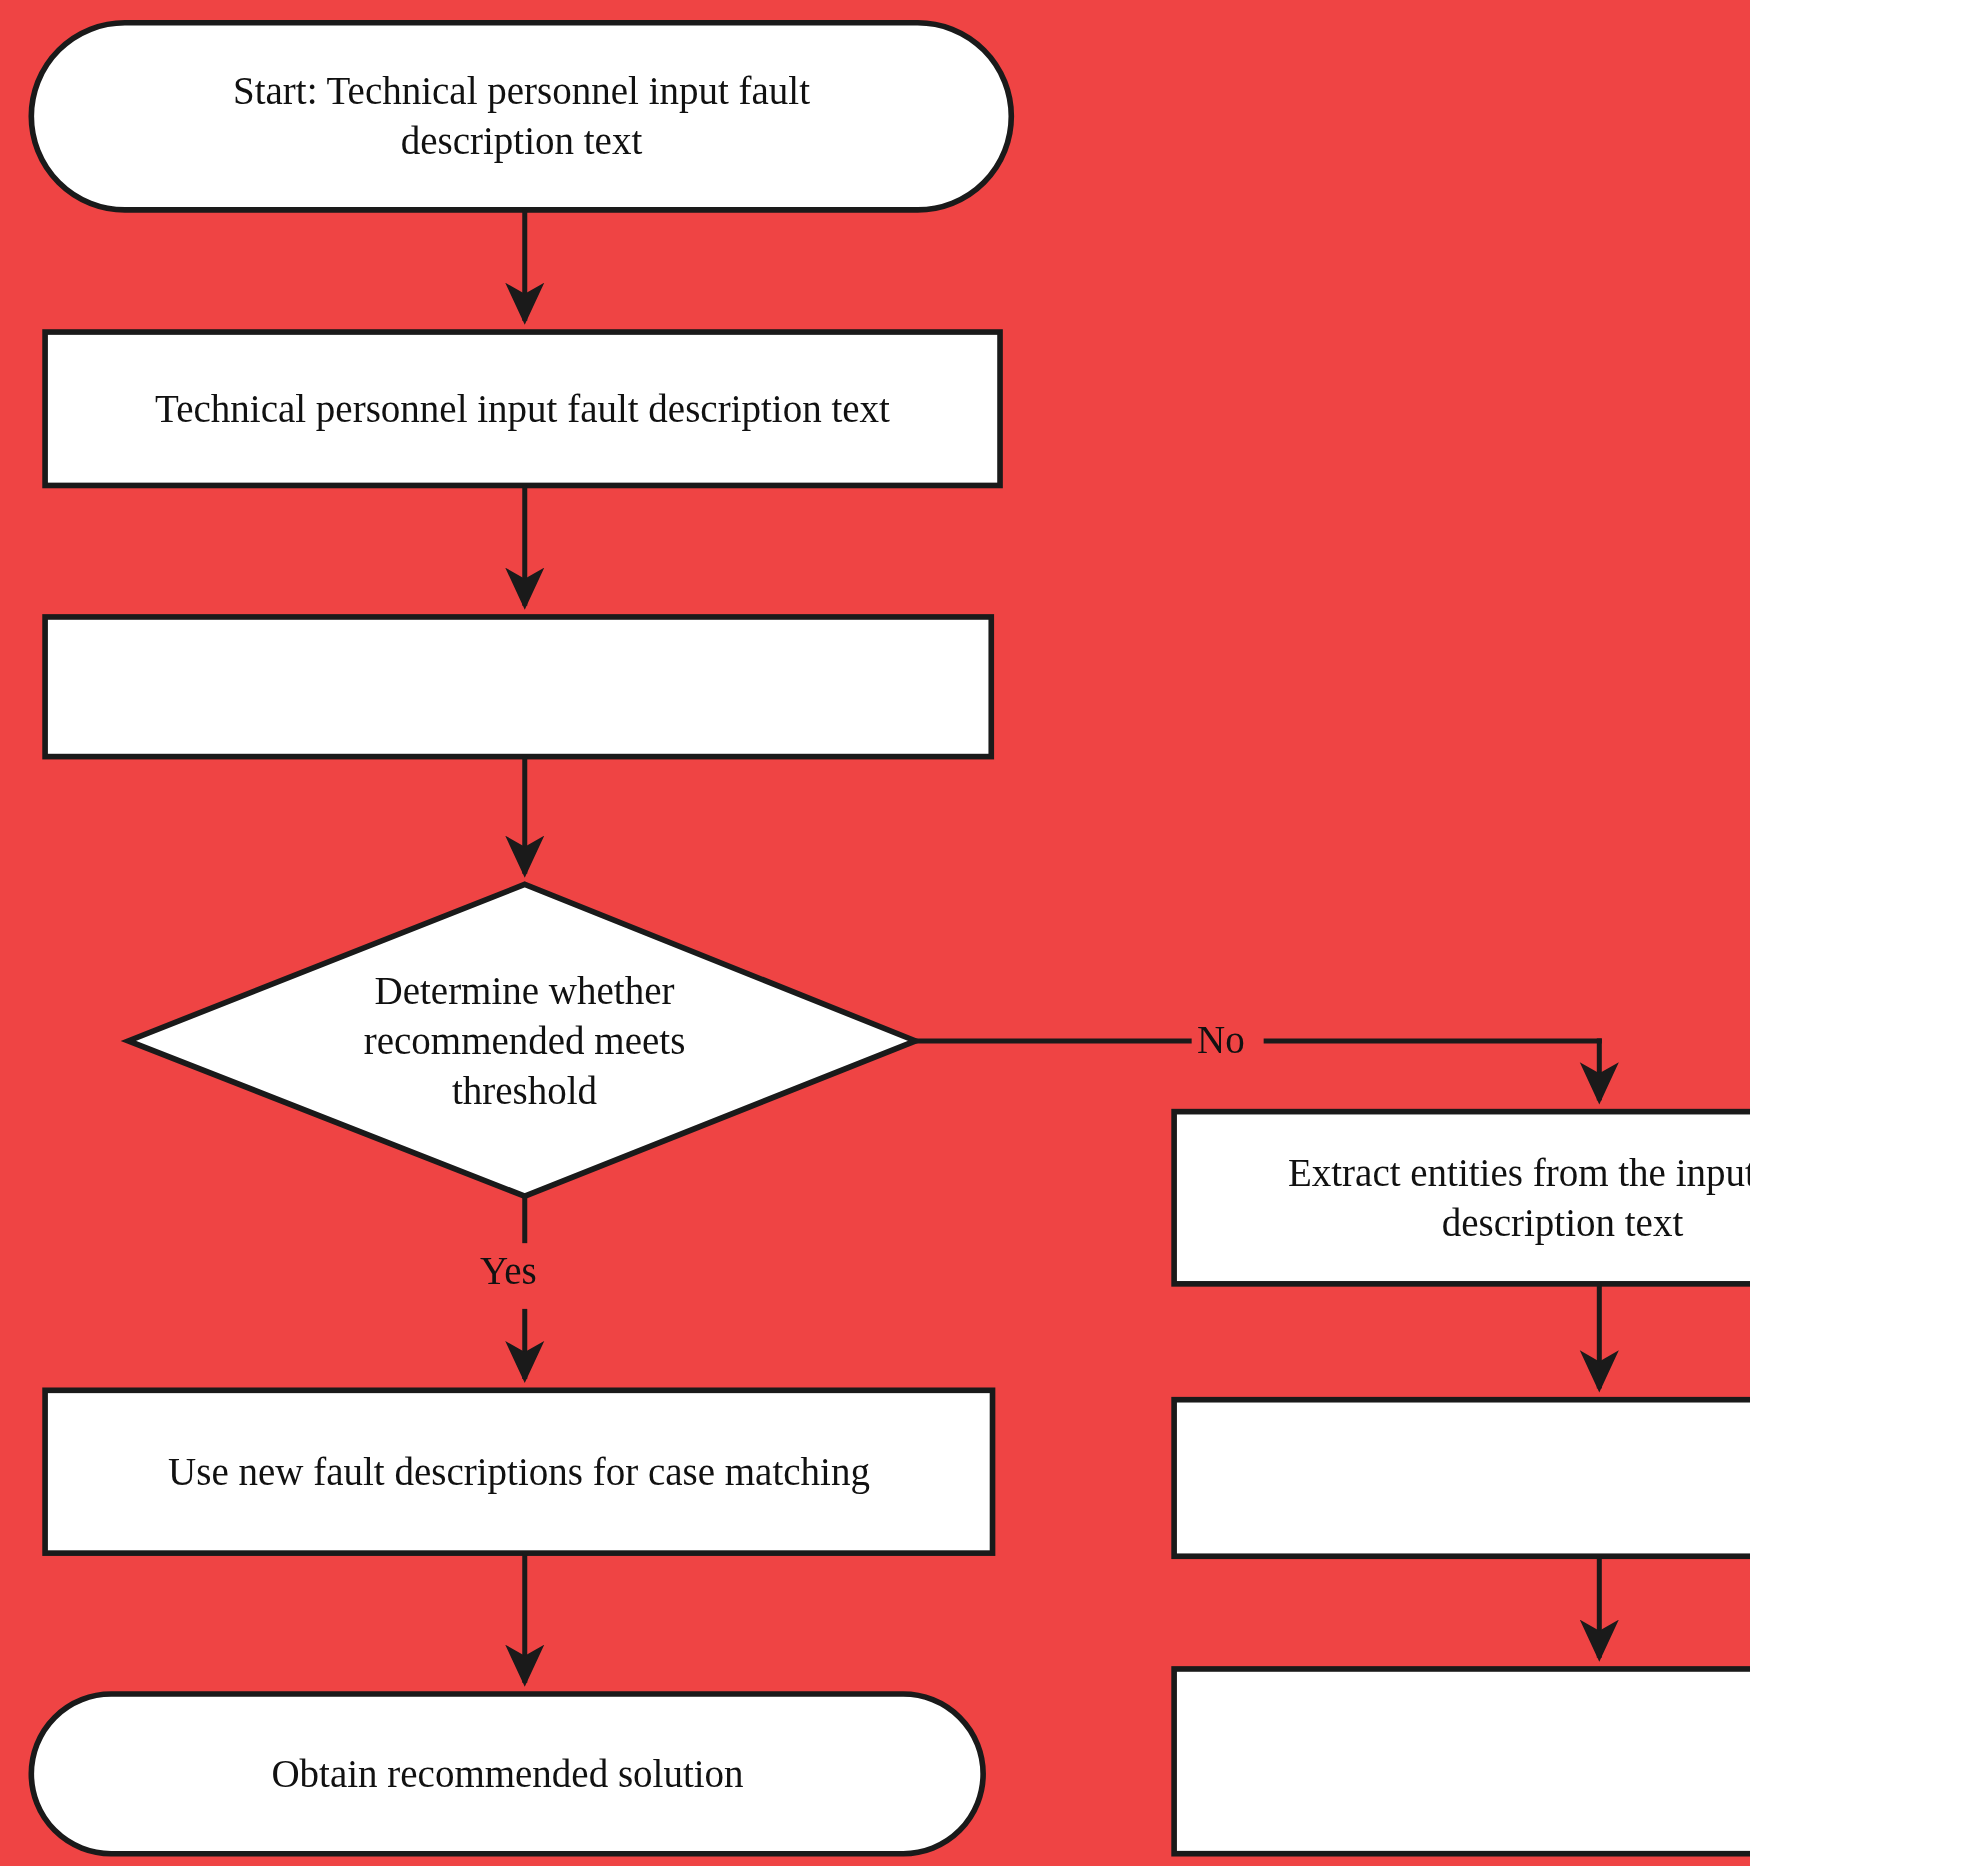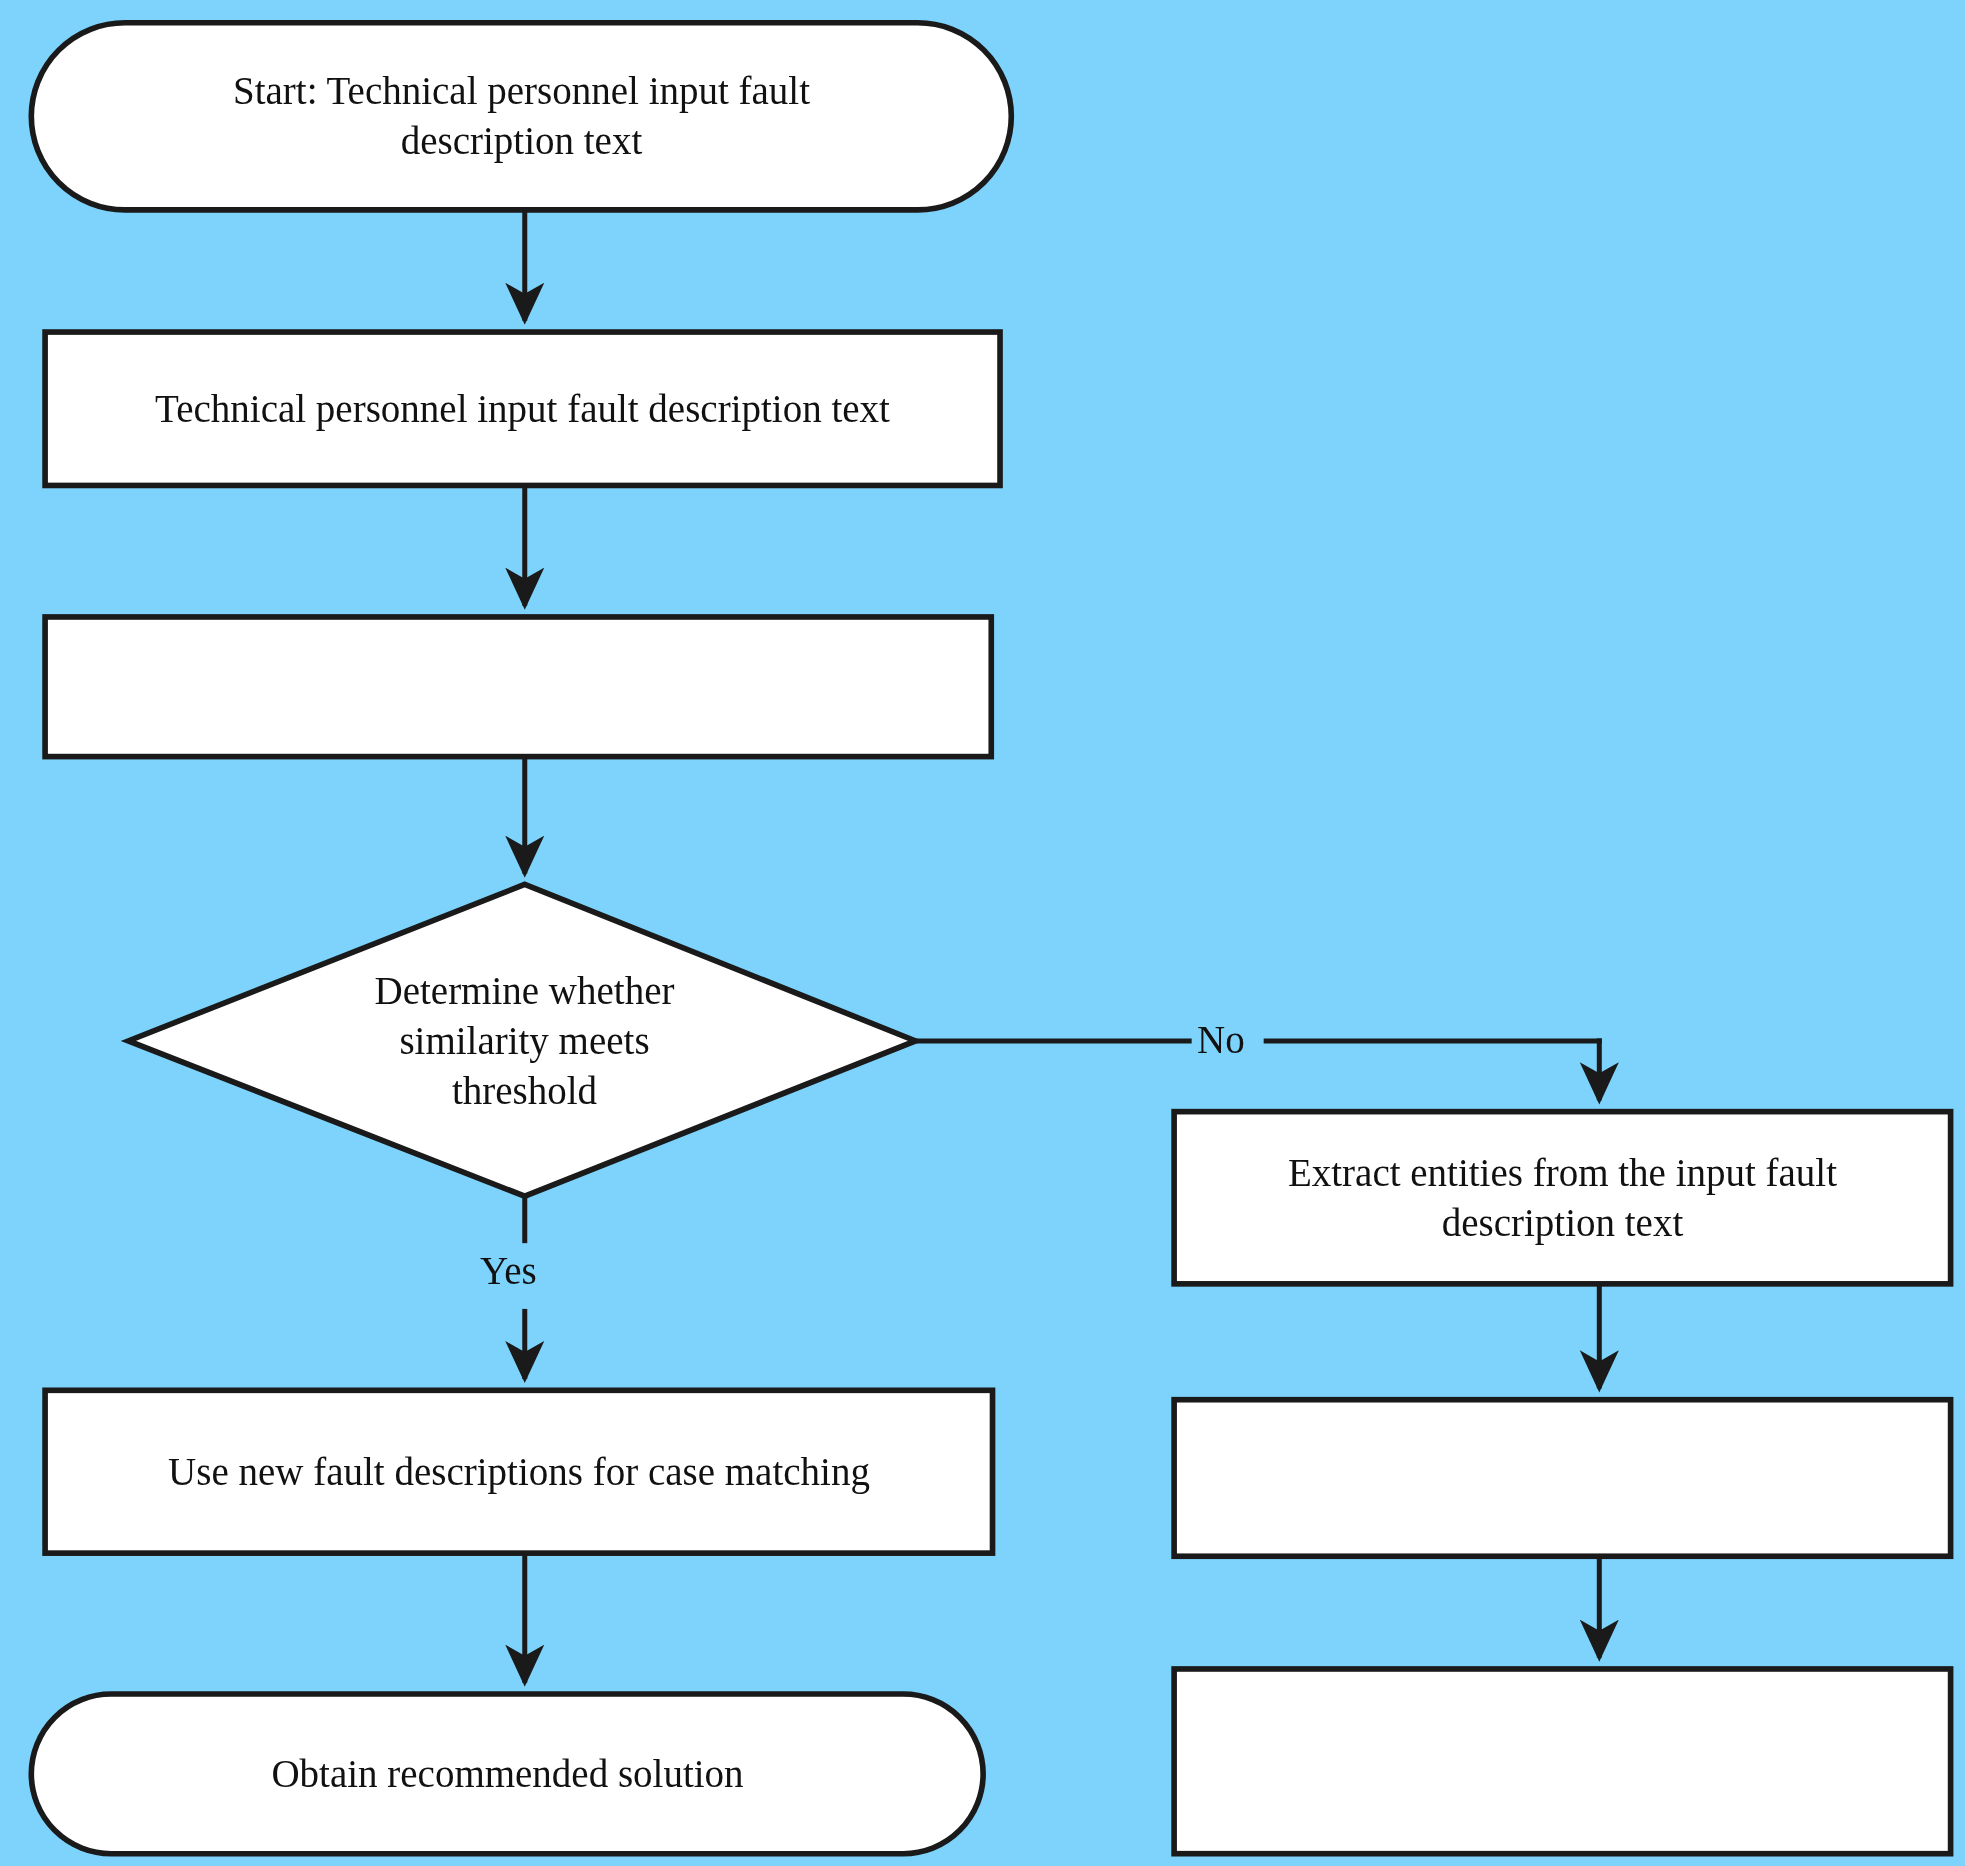--- a/index.html
+++ b/index.html
@@ -2,23 +2,23 @@
 <html style="font-size:10px"><head>
 <meta charset="utf-8">
 <style>
   html, body {
     margin: 0;
     padding: 0;
     background: #ffffff;
   }
   #canvas {
     position: relative;
-    width: 1965px;
+    width: 1750px;
     height: 1867px;
-    background: #7dd3fc;
+    background: #ef4444;
     font-family: "Liberation Serif", "DejaVu Serif", serif;
     overflow: hidden;
   }
   #flow-svg {
     position: absolute;
     left: 0;
     top: 0;
     width: 1965px;
     height: 1867px;
   }
@@ -97,21 +97,21 @@
     <line x1="2554" y1="2485" x2="2554" y2="2647" stroke="#1a1a1a" stroke-width="8" marker-end="url(#arrowhead)"></line>
   </svg>
 
   <div class="node-label" style="left:69px; top:22.5px; width:905px; height:187px;">Start: Technical personnel input fault
 description text</div>
 
   <div class="node-label" style="left:64px; top:332px; width:917px; height:153px;">Technical personnel input fault description text</div>
 
 
   <div class="node-label" style="left:318px; top:916px; width:413px; height:250px;">Determine whether
-similarity meets
+recommended meets
 threshold</div>
 
   <div class="node-label" style="left:69px; top:1694px; width:877px; height:160px;">Obtain recommended solution</div>
 
   <div class="node-label" style="left:64px; top:1390px; width:910px; height:163px;">Use new fault descriptions for case matching</div>
 
   <div class="node-label" style="left:1193px; top:1112px; width:739px; height:172px;">Extract entities from the input fault
 description text</div>
 
 

